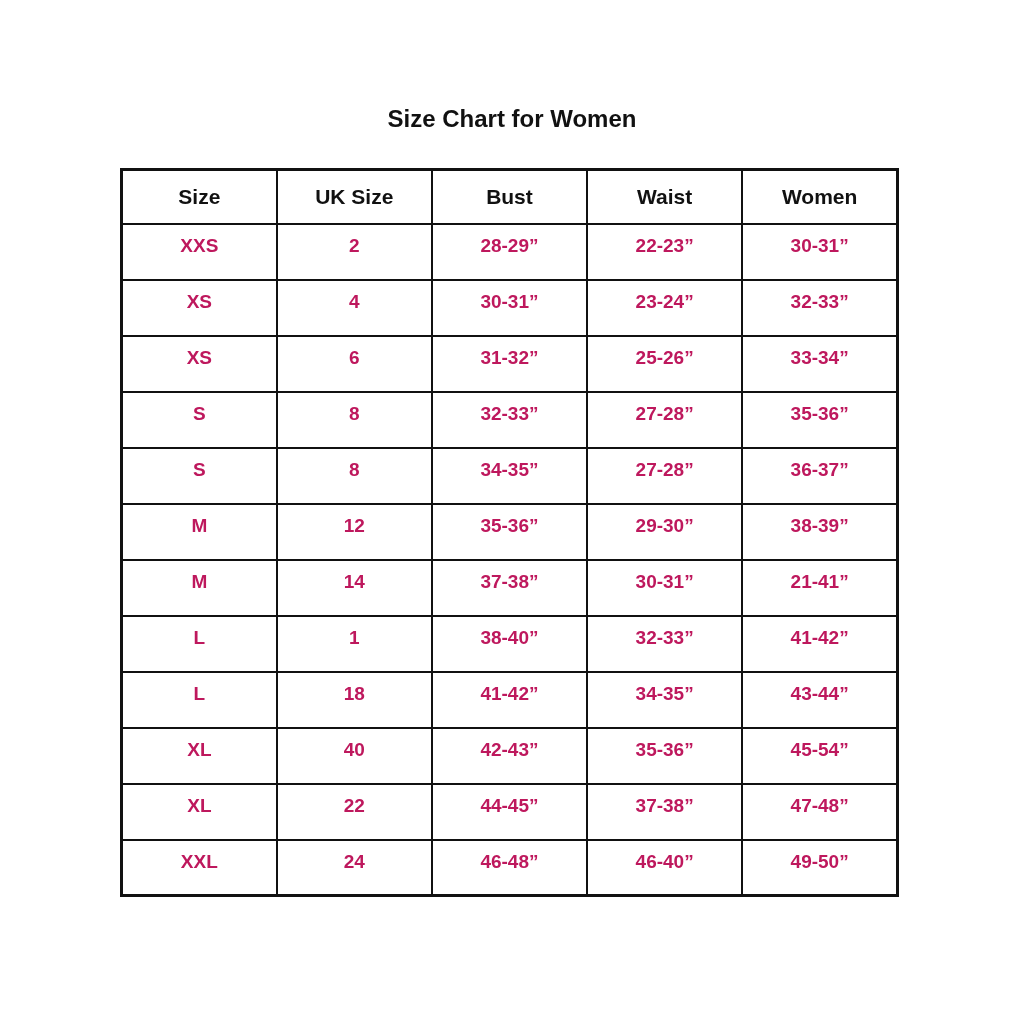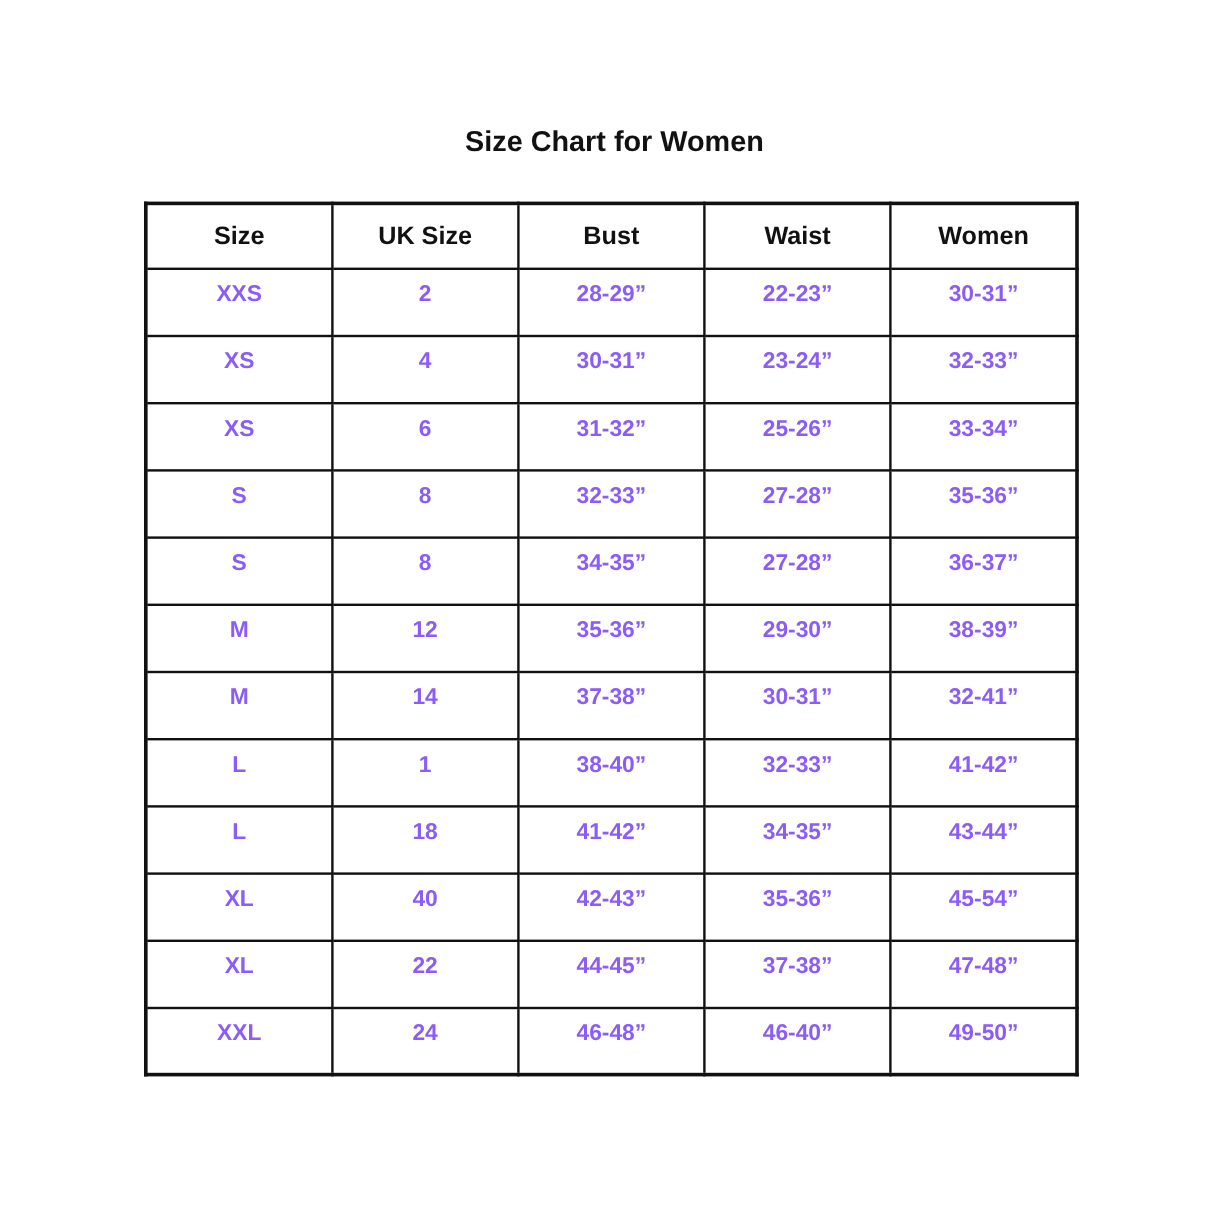--- a/index.html
+++ b/index.html
@@ -38,21 +38,21 @@
     color: #111111;
     text-align: center;
     vertical-align: middle;
     background: #ffffff;
   }
   table.size-chart td {
     height: 56px;
     border: 2.5px solid #111111;
     font-size: 19px;
     font-weight: bold;
-    color: #8b5cf6;
+    color: #be185d;
     text-align: center;
     vertical-align: top;
     padding-top: 10px;
     background: #ffffff;
   }
 </style>
 </head>
 <body>
 
 <h1 class="page-title">Size Chart for Women</h1>
@@ -108,21 +108,21 @@
       <td>12</td>
       <td>35-36”</td>
       <td>29-30”</td>
       <td>38-39”</td>
     </tr>
     <tr>
       <td>M</td>
       <td>14</td>
       <td>37-38”</td>
       <td>30-31”</td>
-      <td>32-41”</td>
+      <td>21-41”</td>
     </tr>
     <tr>
       <td>L</td>
       <td>1</td>
       <td>38-40”</td>
       <td>32-33”</td>
       <td>41-42”</td>
     </tr>
     <tr>
       <td>L</td>

